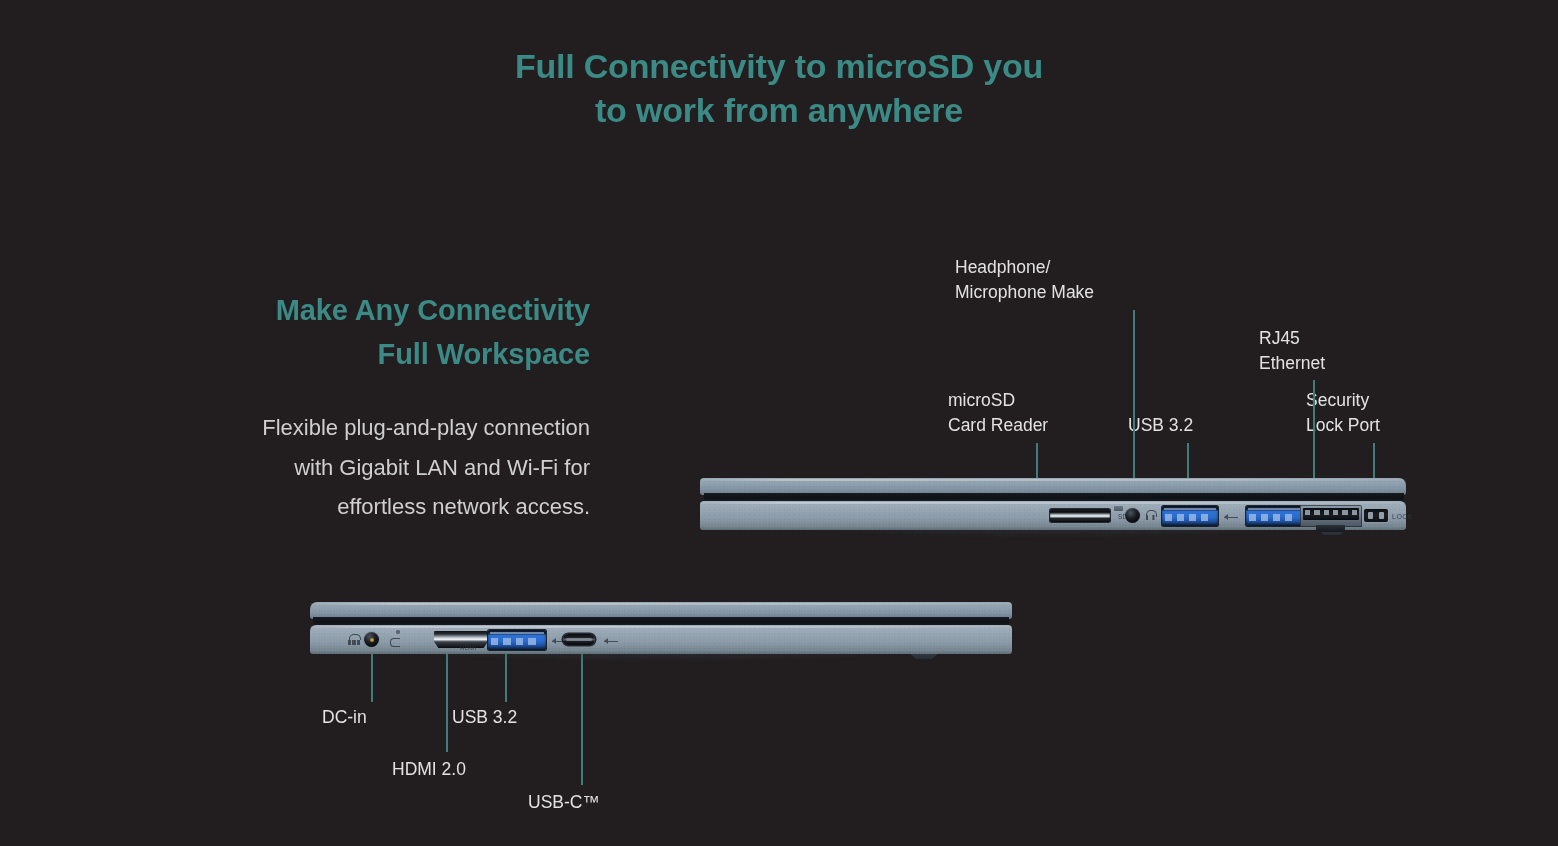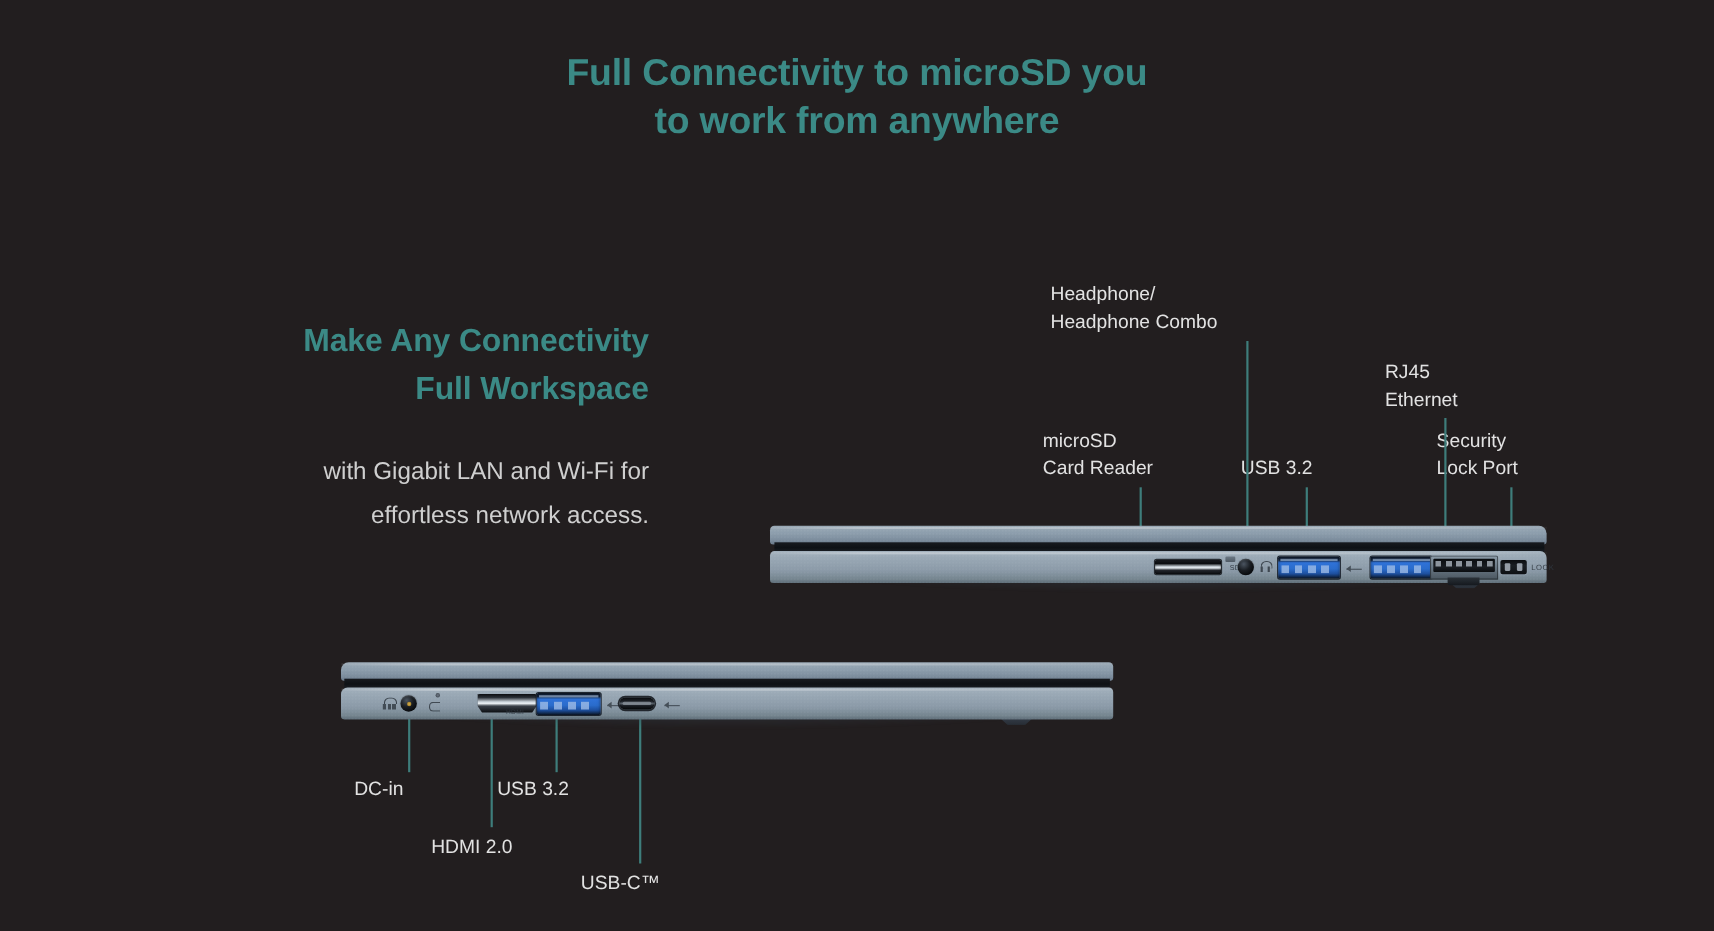--- a/index.html
+++ b/index.html
@@ -281,27 +281,28 @@
     <span>Full Connectivity to microSD you</span>
     <span class="l2">to work from anywhere</span>
   </div>
 
   <div class="sub-title">
     <span>Make Any Connectivity</span>
     <span class="l2">Full Workspace</span>
   </div>
 
   <div class="body-copy">
+    <span>Flexible plug-and-play connection</span>
     <span>with Gigabit LAN and Wi-Fi for</span>
     <span>effortless network access.</span>
   </div>
 
   <div class="label ctr" style="left:955px; top:255px; width:180px;">
     <span>Headphone/</span>
-    <span>Headphone Combo</span>
+    <span>Microphone Make</span>
   </div>
 
   <div class="label ctr" style="left:948px; top:388px; width:176px;">
     <span>microSD</span>
     <span>Card Reader</span>
   </div>
 
   <div class="label ctr" style="left:1128px; top:413px; width:120px;">
     <span>USB 3.2</span>
   </div>

